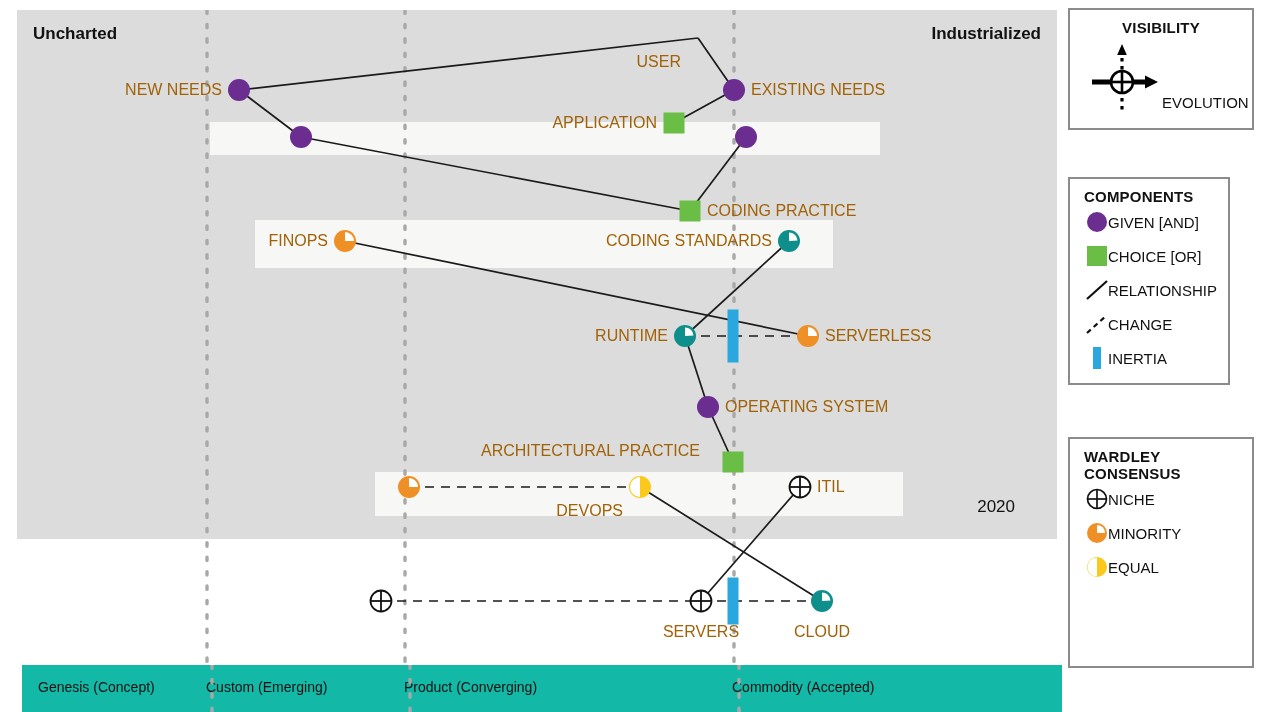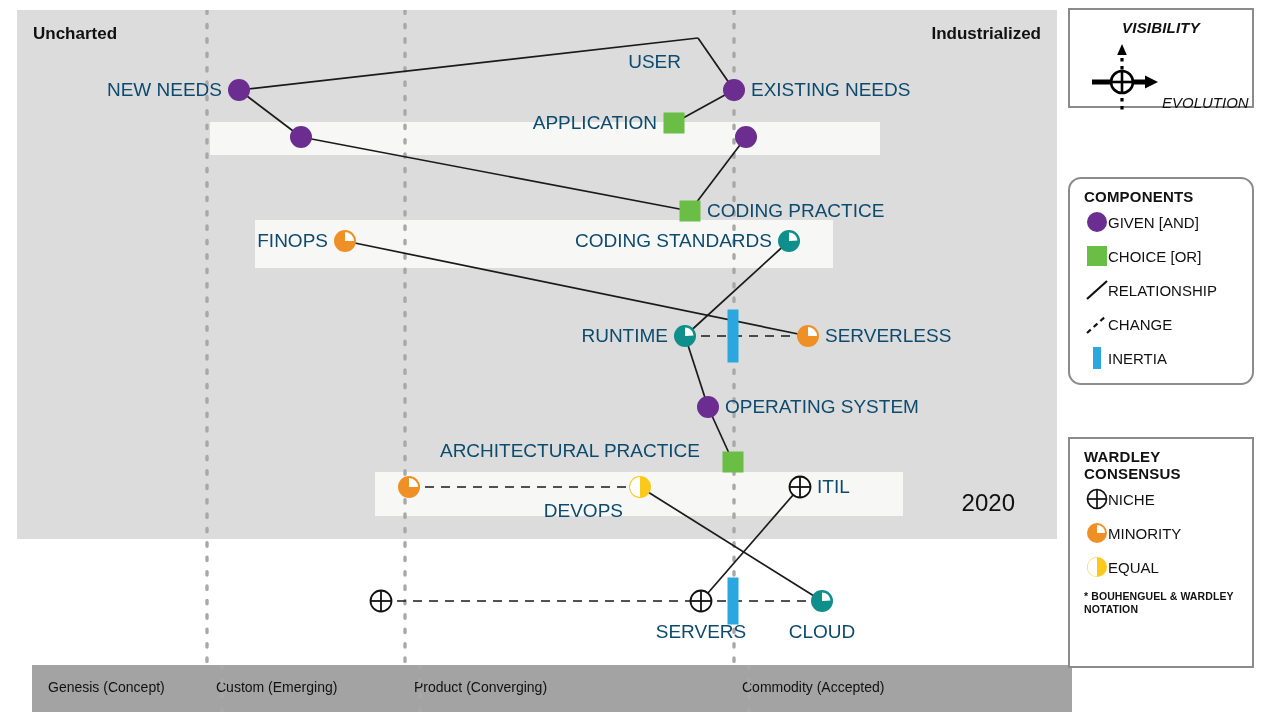--- a/index.html
+++ b/index.html
@@ -5,37 +5,37 @@
   html,body{margin:0;padding:0;background:#ffffff;}
   body{width:1280px;height:712px;font-family:"Liberation Sans",sans-serif;overflow:hidden;}
   #root{position:relative;width:1280px;height:712px;}
 
   
   #map{position:absolute;left:17px;top:10px;width:1040px;height:529px;background:#dcdcdc;}
   #map svg{position:absolute;left:0;top:0;}
   .corner{position:absolute;font-weight:bold;font-size:17px;color:#111;}
   #uncharted{left:16px;top:14px;}
   #industrialized{right:16px;top:14px;}
-  #yearlabel{position:absolute;right:42px;bottom:22px;font-size:24px;color:#111;}
+  #yearlabel{position:absolute;right:42px;bottom:22px;font-size:17px;color:#111;}
 
   .band{position:absolute;background:#f7f7f5;}
 
-  .node-label{position:absolute;font-size:19px;color:#0c4a6e;white-space:nowrap;}
+  .node-label{position:absolute;font-size:16px;color:#a16207;white-space:nowrap;}
   .node-label.r{transform:translate(0,-50%);}
   .node-label.l{transform:translate(-100%,-50%);}
   .node-label.c{transform:translate(-50%,-50%);}
 
   
-  #axis{position:absolute;left:32px;top:665px;width:1040px;height:47px;background:#a3a3a3;}
+  #axis{position:absolute;left:22px;top:665px;width:1040px;height:47px;background:#14b8a6;}
   .axis-tick{position:absolute;top:14px;font-size:14px;color:#111;white-space:nowrap;}
 
   
   .legend{position:absolute;border:2px solid #8b8b8b;background:#fff;box-sizing:border-box;}
-  #legend-visibility{left:1068px;top:8px;width:186px;height:100px;font-style:italic;}
-  #legend-components{left:1068px;top:177px;width:186px;height:208px;border-radius:13px;}
+  #legend-visibility{left:1068px;top:8px;width:186px;height:122px;}
+  #legend-components{left:1068px;top:177px;width:162px;height:208px;}
   #legend-consensus{left:1068px;top:437px;width:186px;height:231px;}
   .legend-title{font-weight:bold;font-size:15px;color:#111;text-align:center;margin-top:9px;letter-spacing:.2px;}
   #legend-components .legend-title,
   #legend-consensus .legend-title{text-align:left;margin-left:14px;}
   .legend-row{display:flex;align-items:center;margin:0 0 0 16px;height:34px;}
   .legend-row .lbl{font-size:15px;color:#111;white-space:nowrap;}
   .footnote{font-size:10.5px;font-weight:bold;color:#111;margin:6px 0 0 14px;line-height:1.25;letter-spacing:.1px;}
 
   .sw{width:22px;height:22px;flex:0 0 22px;display:block;}
 </style>
@@ -245,16 +245,15 @@
           <span class="lbl">MINORITY</span>
         </div>
         <div class="legend-row">
           <span class="sw"><svg width="22" height="22" viewBox="0 0 22 22">
               <circle cx="11" cy="11" r="10" fill="#fbc91b"></circle>
               <path d="M 11 1.5 A 9.5 9.5 0 0 0 11 20.5 Z" fill="#fff"></path>
             </svg></span>
           <span class="lbl">EQUAL</span>
         </div>
       </div>
-    <div class="footnote">* BOUHENGUEL &amp; WARDLEY NOTATION</div>
   </div>
 
 </div>
 
 </body></html>

